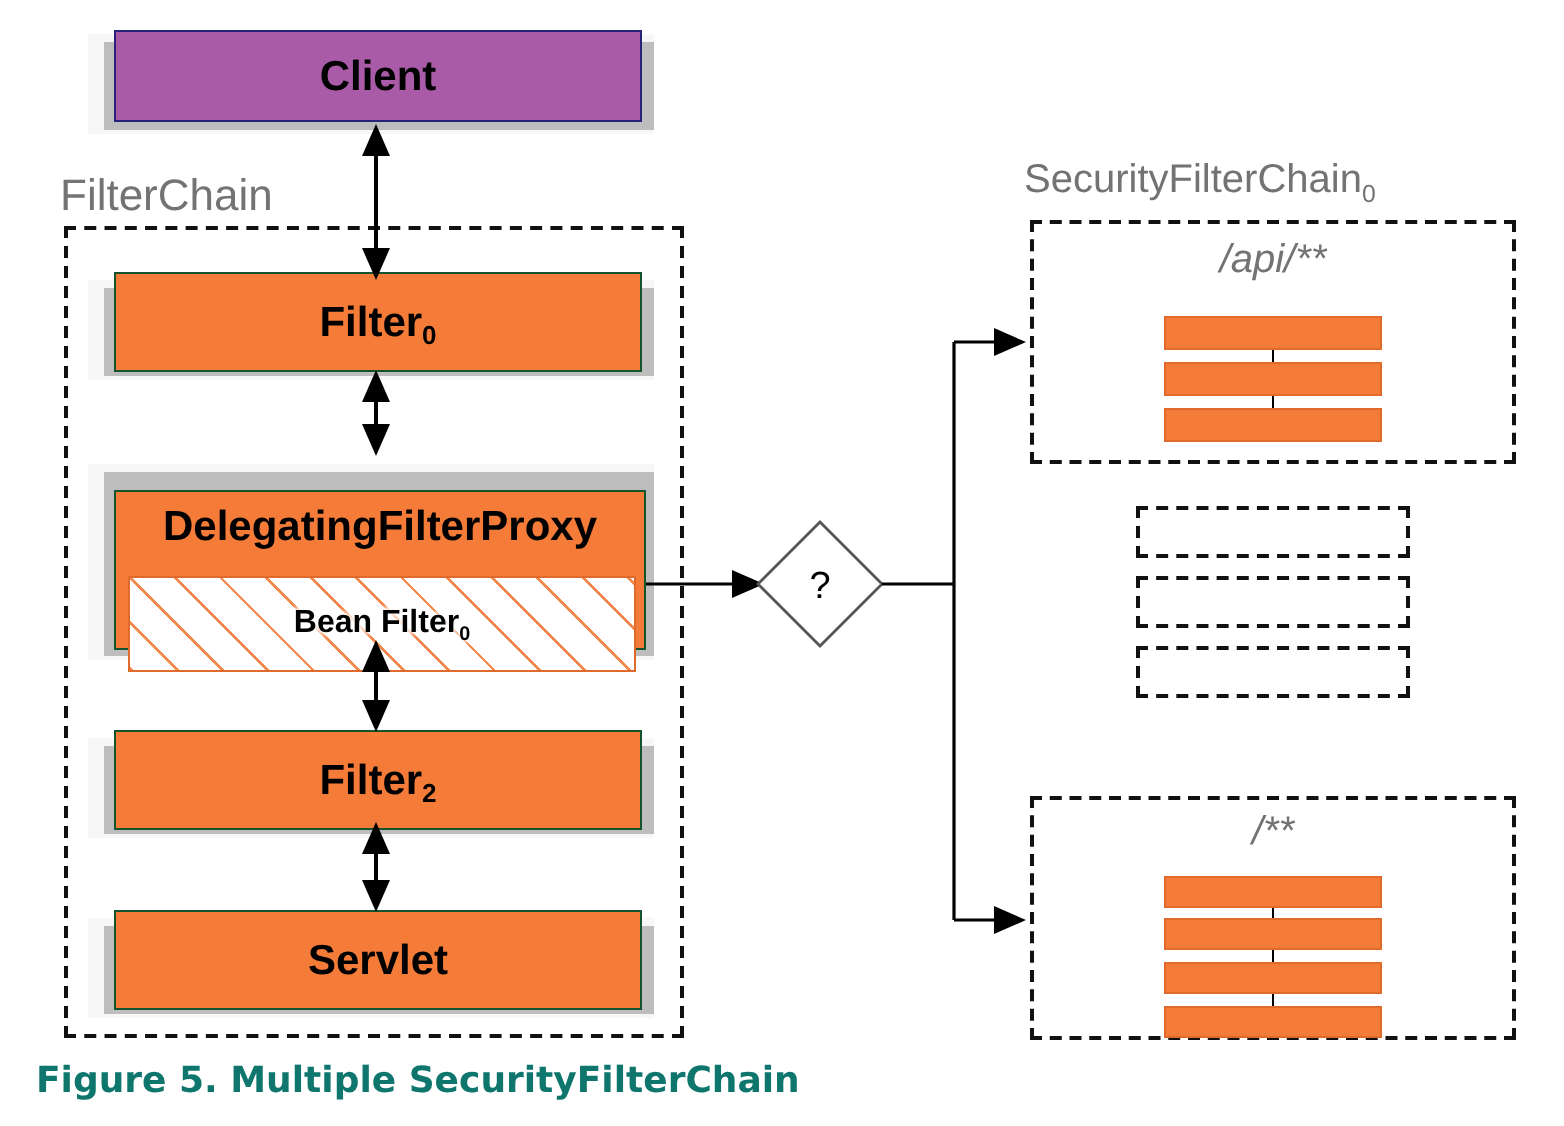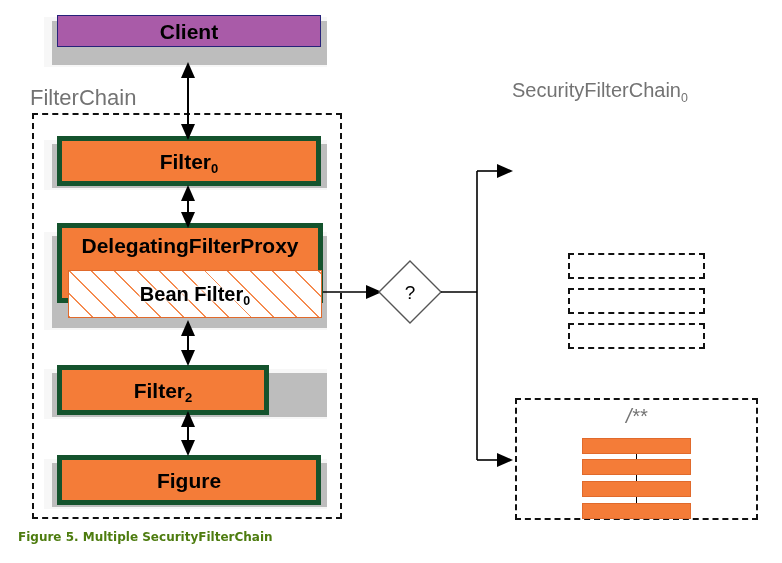--- a/index.html
+++ b/index.html
@@ -36,21 +36,21 @@
     color: #000000;
     line-height: 1;
     text-align: center;
   }
   .node-client {
     background: #a95ba8;
     border: 1px solid #27227a;
   }
   .node-orange {
     background: #f47c38;
-    border: 5px solid #14532d;
+    border: 1px solid #14532d;
   }
 
   
   .dashed-box {
     border: 2px dashed #111111;
     background: transparent;
   }
   .dashed-box-thin {
     border: 2px dashed #111111;
     background: transparent;
@@ -87,23 +87,23 @@
     border: 1px solid #e06a2c;
   }
   .bar-connector {
     background: #000000;
     width: 1px;
   }
 
   
   .caption {
     font-family: "DejaVu Sans", sans-serif;
-    font-size: 12px;
+    font-size: 18px;
     font-weight: bold;
-    color: #4d7c0f;
+    color: #0f766e;
     white-space: nowrap;
   }
 
   
   #overlay {
     position: absolute;
     left: 0; top: 0;
     width: 782px;
     height: 563px;
     pointer-events: none;
@@ -122,61 +122,71 @@
     text-anchor: middle;
   }
 </style>
 </head>
 <body>
 
 <div id="canvas">
 
   <div class="abs shadow-outer" style="left:44px; top:17px; width:283px; height:50px;"></div>
   <div class="abs shadow-inner" style="left:52px; top:21px; width:275px; height:44px;"></div>
-  <div class="abs node node-client" style="left:57px; top:15px; width:264px; height:32px; font-size:21px;">
+  <div class="abs node node-client" style="left:57px; top:15px; width:264px; height:46px; font-size:21px;">
     <span>Client</span>
   </div>
 
   <div class="abs plain-label" style="left:30px; top:87px; font-size:22px;">
     <span>FilterChain</span>
   </div>
   <div class="abs dashed-box" style="left:32px; top:113px; width:310px; height:406px;"></div>
 
   <div class="abs shadow-outer" style="left:44px; top:140px; width:283px; height:50px;"></div>
   <div class="abs shadow-inner" style="left:52px; top:144px; width:275px; height:44px;"></div>
   <div class="abs node node-orange" style="left:57px; top:136px; width:264px; height:50px; font-size:21px;">
     <span><span>Filter</span><span class="sub">0</span></span>
   </div>
 
   <div class="abs shadow-outer" style="left:44px; top:232px; width:283px; height:98px;"></div>
   <div class="abs shadow-inner" style="left:52px; top:236px; width:275px; height:92px;"></div>
-  <div class="abs node-orange" style="left:57px; top:223px; width:266px; height:80px;">
+  <div class="abs node-orange" style="left:57px; top:245px; width:266px; height:80px;">
     <div style="height:36px; display:flex; align-items:center; justify-content:center; font-weight:bold; font-size:21px; color:#000;">
       <span>DelegatingFilterProxy</span>
     </div>
 
     <div class="hatch" style="position:absolute; left:6px; top:42px; width:252px; height:46px; border:1px solid #e06a2c; display:flex; align-items:center; justify-content:center;">
-      <span style="font-weight:bold; font-size:20px; color:#000; text-shadow:0 0 3px #fff, 0 0 3px #fff, 0 0 3px #fff, 0 0 2px #fff;"><span>Bean Filter</span><span class="sub">0</span></span>
+      <span style="font-weight:bold; font-size:16px; color:#000; text-shadow:0 0 3px #fff, 0 0 3px #fff, 0 0 3px #fff, 0 0 2px #fff;"><span>Bean Filter</span><span class="sub">0</span></span>
     </div>
   </div>
 
   <div class="abs shadow-outer" style="left:44px; top:369px; width:283px; height:50px;"></div>
   <div class="abs shadow-inner" style="left:52px; top:373px; width:275px; height:44px;"></div>
-  <div class="abs node node-orange" style="left:57px; top:365px; width:212px; height:50px; font-size:21px;">
+  <div class="abs node node-orange" style="left:57px; top:365px; width:264px; height:50px; font-size:21px;">
     <span><span>Filter</span><span class="sub">2</span></span>
   </div>
 
   <div class="abs shadow-outer" style="left:44px; top:459px; width:283px; height:50px;"></div>
   <div class="abs shadow-inner" style="left:52px; top:463px; width:275px; height:44px;"></div>
   <div class="abs node node-orange" style="left:57px; top:455px; width:264px; height:50px; font-size:21px;">
-    <span>Figure</span>
+    <span>Servlet</span>
   </div>
 
   <div class="abs plain-label" style="left:512px; top:80px; font-size:20px;">
     <span>SecurityFilterChain</span><span class="sub">0</span>
+  </div>
+  <div class="abs dashed-box" style="left:515px; top:110px; width:243px; height:122px;">
+    <div class="plain-label" style="position:absolute; left:0; right:0; top:8px; text-align:center; font-size:20px; font-style:italic;">
+      <span>/api/**</span>
+    </div>
+
+    <div class="abs bar-connector" style="left:119px; top:50px; width:1px; height:50px;"></div>
+    <div class="abs bar" style="left:65px; top:46px; width:109px; height:17px;"></div>
+    <div class="abs bar" style="left:65px; top:69px; width:109px; height:17px;"></div>
+    <div class="abs bar" style="left:65px; top:92px; width:109px; height:17px;"></div>
   </div>
 
   <div class="abs dashed-box-thin" style="left:568px; top:253px; width:137px; height:26px;"></div>
   <div class="abs dashed-box-thin" style="left:568px; top:288px; width:137px; height:26px;"></div>
   <div class="abs dashed-box-thin" style="left:568px; top:323px; width:137px; height:26px;"></div>
 
   <div class="abs dashed-box" style="left:515px; top:398px; width:243px; height:122px;">
     <div class="plain-label" style="position:absolute; left:0; right:0; top:6px; text-align:center; font-size:20px; font-style:italic;">
       <span>/**</span>
     </div>

